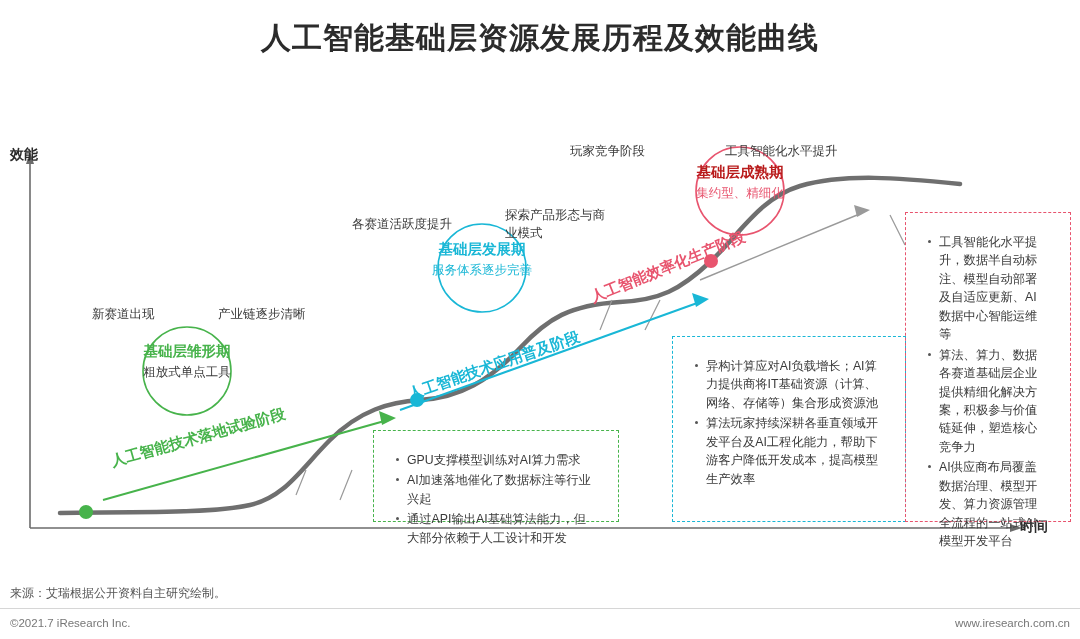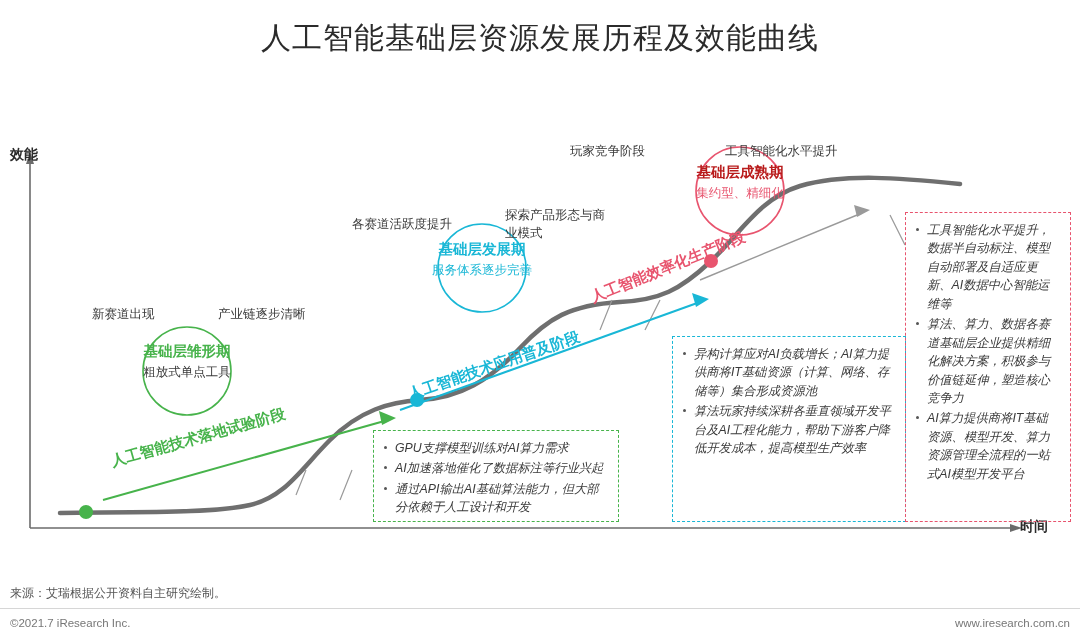--- a/index.html
+++ b/index.html
@@ -20,21 +20,21 @@
     width: 1080px;
     height: 639px;
   }
   .title {
     position: absolute;
     top: 18px;
     left: 0;
     width: 1080px;
     text-align: center;
     font-size: 30px;
-    font-weight: normal;
+    font-weight: bold;
     color: #2b2b2b;
     letter-spacing: 1px;
   }
   svg.canvas {
     position: absolute;
     top: 0;
     left: 0;
     width: 1080px;
     height: 639px;
   }
@@ -87,24 +87,23 @@
   
   .box {
     position: absolute;
     box-sizing: border-box;
     padding: 8px 10px 8px 8px;
     font-size: 12.3px;
     line-height: 1.5;
     color: #3a3a3a;
   }
   .box ul {
-    margin: 0;
+    margin: 12px;
     padding: 0;
     list-style: none;
-    font-style: italic;
   }
   .box li {
     position: relative;
     padding-left: 13px;
     margin-bottom: 2px;
   }
   .box li:before {
     content: "";
     position: absolute;
     left: 2px;
@@ -253,21 +252,21 @@
     <ul>
       <li>异构计算应对AI负载增长；AI算力提供商将IT基础资源（计算、网络、存储等）集合形成资源池</li>
       <li>算法玩家持续深耕各垂直领域开发平台及AI工程化能力，帮助下游客户降低开发成本，提高模型生产效率</li>
     </ul>
   </div>
 
   <div class="box box-pink" style="left:905px; top:212px; width:166px; height:310px;">
     <ul>
       <li>工具智能化水平提升，数据半自动标注、模型自动部署及自适应更新、AI数据中心智能运维等</li>
       <li>算法、算力、数据各赛道基础层企业提供精细化解决方案，积极参与价值链延伸，塑造核心竞争力</li>
-      <li>AI算力提供商将IT基础资源、模型开发、算力资源管理全流程的一站式AI模型开发平台</li>
+      <li>AI供应商布局覆盖数据治理、模型开发、算力资源管理全流程的一站式AI模型开发平台</li>
     </ul>
   </div>
 
   <div class="source">来源：艾瑞根据公开资料自主研究绘制。</div>
   <div class="footline"></div>
   <div class="copyright">©2021.7 iResearch Inc.</div>
   <div class="website">www.iresearch.com.cn</div>
 
 </div>
 

